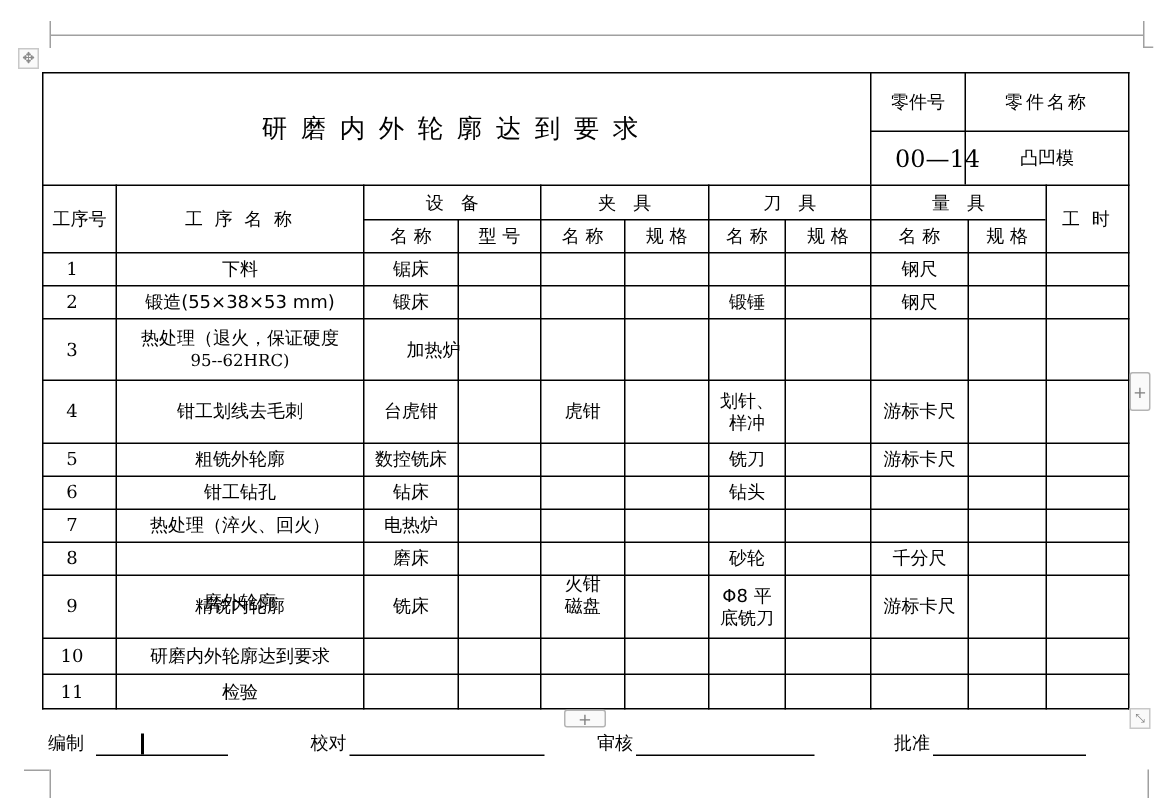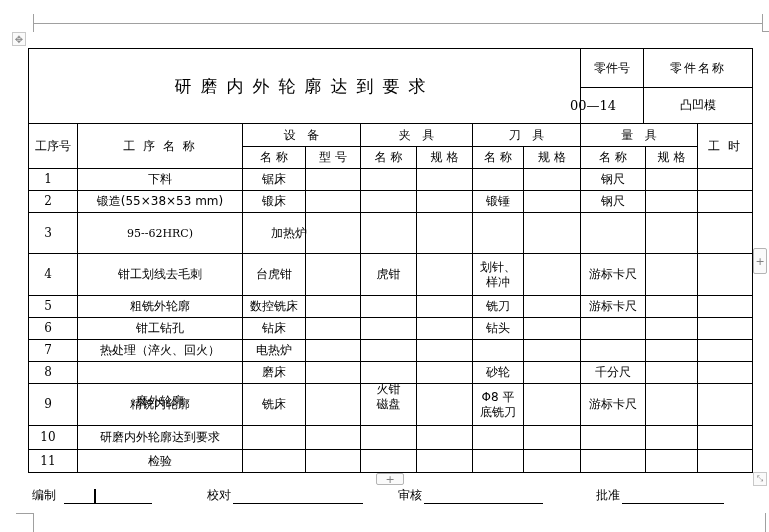--- a/index.html
+++ b/index.html
@@ -68,21 +68,21 @@
 <div class="hline" style="left:28px;top:317px;width:725px;"></div>
 <div class="hline" style="left:28px;top:339px;width:725px;"></div>
 <div class="hline" style="left:28px;top:361px;width:725px;"></div>
 <div class="hline" style="left:28px;top:383px;width:725px;"></div>
 <div class="hline" style="left:28px;top:425px;width:725px;"></div>
 <div class="hline" style="left:28px;top:449px;width:725px;"></div>
 
 <div class="cell title" style="left:29px;top:49px;width:551px;height:74px;">研磨内外轮廓达到要求</div>
 <div class="cell" style="left:581px;top:49px;width:62px;height:38px;">零件号</div>
 <div class="cell hdr" style="left:644px;top:49px;width:108px;height:38px;">零件名称</div>
-<div class="cell serif" style="left:562px;top:88px;width:62px;height:35px;font-size:13px;">00—14</div>
+<div class="cell serif" style="left:594px;top:88px;width:62px;height:35px;font-size:16px;">00—14</div>
 <div class="cell" style="left:644px;top:88px;width:108px;height:35px;">凸凹模</div>
 
 <div class="cell" style="left:29px;top:124px;width:48px;height:44px;">工序号</div>
 <div class="cell hdr" style="left:78px;top:124px;width:164px;height:44px;white-space:pre;">工 序 名 称</div>
 <div class="cell" style="left:243px;top:124px;width:117px;height:22px;white-space:pre;">设   备</div>
 <div class="cell" style="left:361px;top:124px;width:111px;height:22px;white-space:pre;">夹   具</div>
 <div class="cell" style="left:473px;top:124px;width:107px;height:22px;white-space:pre;">刀   具</div>
 <div class="cell" style="left:581px;top:124px;width:116px;height:22px;white-space:pre;">量   具</div>
 <div class="cell hdr" style="left:698px;top:124px;width:54px;height:44px;">工 时</div>
 
@@ -101,20 +101,21 @@
 <div class="cell" style="left:581px;top:169px;width:64px;height:21px;">钢尺</div>
 
 <div class="cell serif" style="left:29px;top:191px;width:38px;height:21px;">2</div>
 <div class="cell" style="left:78px;top:191px;width:164px;height:21px;">锻造(55×38×53 mm)</div>
 <div class="cell" style="left:243px;top:191px;width:62px;height:21px;">锻床</div>
 <div class="cell" style="left:473px;top:191px;width:50px;height:21px;">锻锤</div>
 <div class="cell" style="left:581px;top:191px;width:64px;height:21px;">钢尺</div>
 
 <div class="cell serif" style="left:29px;top:213px;width:38px;height:40px;">3</div>
 <div class="cell" style="left:78px;top:213px;width:164px;height:40px;flex-direction:column;">
+  <span>热处理（退火，保证硬度</span>
   <span class="serif" style="font-size:11px;">95--62HRC)</span>
 </div>
 <div class="cell" style="left:258px;top:213px;width:62px;height:40px;">加热炉</div>
 
 <div class="cell serif" style="left:29px;top:254px;width:38px;height:41px;">4</div>
 <div class="cell" style="left:78px;top:254px;width:164px;height:41px;">钳工划线去毛刺</div>
 <div class="cell" style="left:243px;top:254px;width:62px;height:41px;">台虎钳</div>
 <div class="cell" style="left:361px;top:254px;width:55px;height:41px;">虎钳</div>
 <div class="cell" style="left:473px;top:254px;width:50px;height:41px;flex-direction:column;">
   <span>划针、</span>

